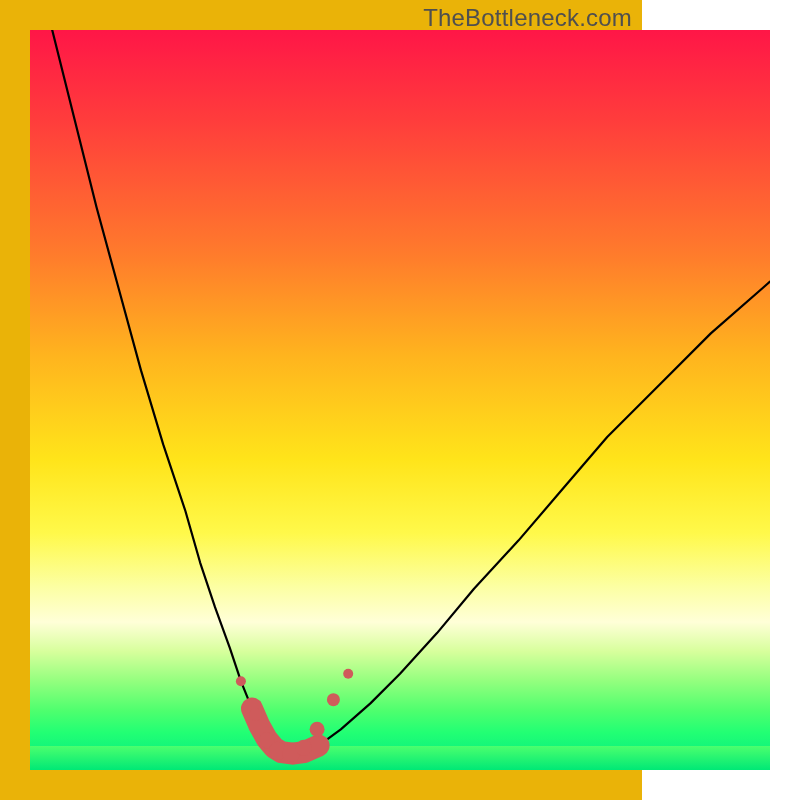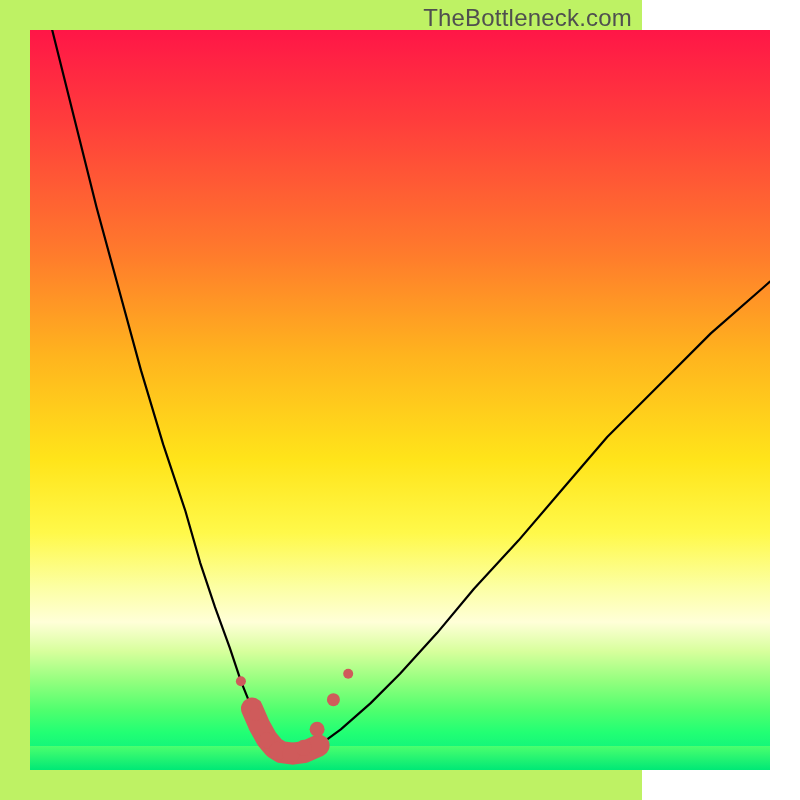--- a/index.html
+++ b/index.html
@@ -6,21 +6,21 @@
     margin: 0;
     padding: 0;
     width: 800px;
     height: 800px;
     overflow: hidden;
     font-family: Arial, Helvetica, sans-serif;
   }
   .frame {
     width: 642px;
     height: 800px;
-    background: #bef264;
+    background: #eab308;
     position: relative;
   }
   .watermark {
     position: absolute;
     top: 4px;
     right: 10px;
     color: #4f4f4f;
     font-size: 24px;
     font-weight: 400;
     letter-spacing: 0.2px;

